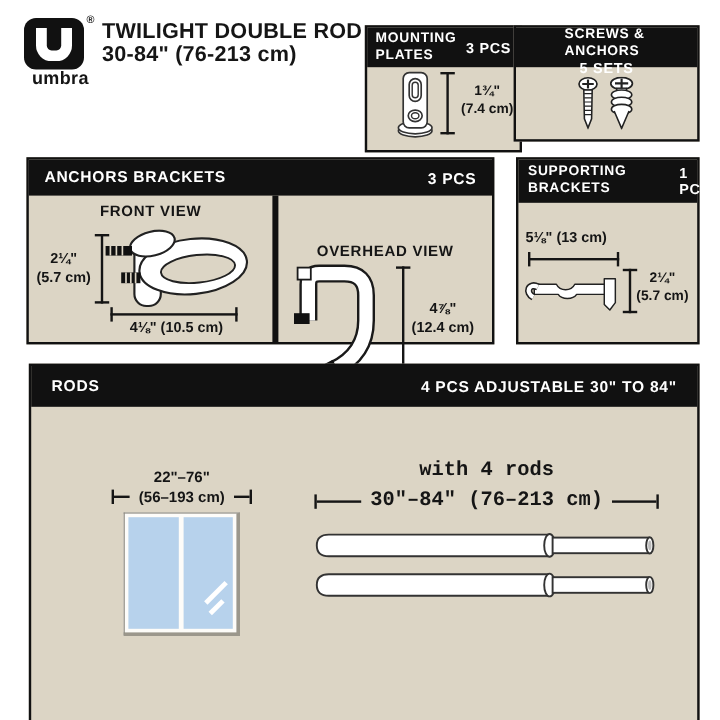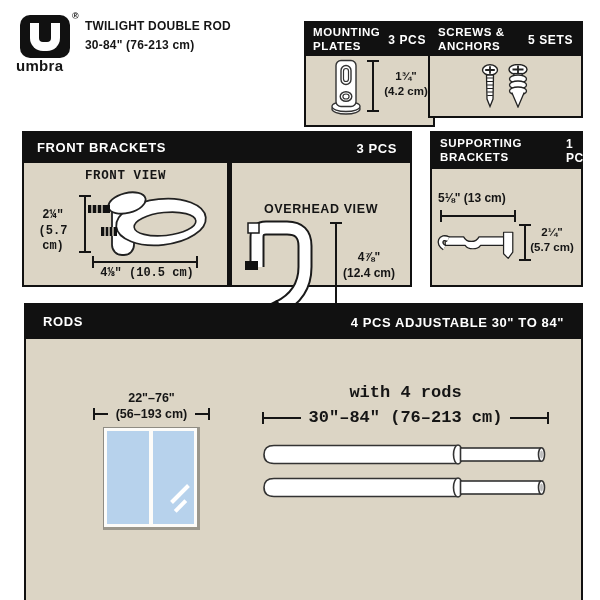--- a/index.html
+++ b/index.html
@@ -8,44 +8,44 @@
     position: relative; width: 600px; height: 600px; background: #fff;
     font-family: "Liberation Sans", "DejaVu Sans", sans-serif;
     font-weight: 700; color: #151515; overflow: hidden;
   }
   
   .logo-square { position:absolute; left:20px; top:15px; width:50px; height:43px;
     background:#111; border-radius:10px; }
   .logo-u { position:absolute; left:10px; top:8px; width:30px; height:28px;
     border:9px solid #fff; border-top:none; border-radius:0 0 13px 13px; }
   .reg-mark { position:absolute; left:72px; top:11px; font-size:9px; }
-  .logo-word { position:absolute; left:16px; top:57px; width:58px; text-align:left;
+  .logo-word { position:absolute; left:16px; top:57px; width:58px; text-align:right;
     font-size:15px; letter-spacing:.3px; }
-  .brand-title { position:absolute; left:85px; top:17px; font-size:12px;
+  .brand-title { position:absolute; left:85px; top:17px; font-size:18px;
     line-height:19px; letter-spacing:.2px; }
   
   .box { position:absolute; border:2px solid #111; background:#dcd5c5; }
   .box-header { background:#111; color:#fff; display:flex; align-items:center;
     justify-content:space-between; letter-spacing:.6px; }
   .box-header .bh-title { line-height:1.18; }
   .box-body { position:relative; }
   
   #mounting-box { left:270px; top:21px; width:131px; height:106px;margin-left:34px; }
   #mounting-box .box-header { height:33px; padding:0 7px; font-size:11.5px; }
   #mounting-box .bh-qty { font-size:12px; }
   #screws-box { left:428px; top:21px; width:155px; height:97px; }
-  #screws-box .box-header { height:33px; padding:0 8px; font-size:11.5px; }
+  #screws-box .box-header { height:33px; padding:0 8px; font-size:11.5px;flex-direction:column; }
   #screws-box .bh-qty { font-size:12px; }
   #screws-box .box-body { display:flex; justify-content:center; align-items:flex-start;
     gap:7px; padding-top:8px; height:60px; }
   
   #finial-box { left:22px; top:131px; width:390px; height:156px; }
   #finial-box .box-header { height:30px; padding:0 13px; font-size:13px; }
   #finial-box .box-body { display:flex; height:122px; }
-  .front-panel { width:208px; border-right:5px solid #111; position:relative;font-family:Liberation Mono, monospace; }
+  .front-panel { width:208px; border-right:5px solid #111; position:relative; }
   .overhead-panel { flex:1; position:relative;margin-top:33px; }
   .view-label { position:absolute; top:6px; left:0; right:0; text-align:center;
     font-size:12.5px; letter-spacing:.6px; }
   #supporting-box { left:430px; top:131px; width:153px; height:156px; }
   #supporting-box .box-header { height:36px; padding:0 8px; font-size:11.5px;gap:44px; }
   #supporting-box .bh-qty { font-size:12px; }
   
   #rods-box { left:24px; top:303px; width:559px; height:342px; }
   #rods-box .box-header { height:34px; padding:0 17px; font-size:13px; }
   #rods-box .box-body { height:235px; }
@@ -109,21 +109,21 @@
         <ellipse cx="18" cy="47.5" rx="14" ry="5" fill="#fff" stroke="#333" stroke-width="1.4"></ellipse>
         <rect x="8" y="1.5" width="20" height="46" rx="5" fill="#fff" stroke="#333" stroke-width="1.4"></rect>
         <rect x="13" y="6.5" width="10" height="19" rx="5" fill="#fff" stroke="#333" stroke-width="1.4"></rect>
         <rect x="15.5" y="9.5" width="5" height="13" rx="2.5" fill="#fff" stroke="#333" stroke-width="1.2"></rect>
         <ellipse cx="18" cy="37.5" rx="5.8" ry="4.8" fill="#fff" stroke="#333" stroke-width="1.4"></ellipse>
         <ellipse cx="18" cy="37.5" rx="3.1" ry="2.5" fill="#fff" stroke="#333" stroke-width="1.2"></ellipse>
       </svg>
       <div class="dimv" style="left:66px;top:4px;height:52px"></div>
       <div class="dim-label" style="left:74px;top:13px;width:52px;font-size:11.5px">
         <div>1¾"</div>
-        <div>(4.2 cm)</div>
+        <div>(7.4 cm)</div>
       </div>
     </div>
   </div>
 
   <div class="box" id="screws-box">
     <div class="box-header">
       <div class="bh-title" style="width:70px">SCREWS &amp; ANCHORS</div>
       <div class="bh-qty">5 SETS</div>
     </div>
     <div class="box-body">
@@ -140,21 +140,21 @@
         <ellipse cx="12" cy="15" rx="8.5" ry="4" fill="#fff" stroke="#222" stroke-width="1.3"></ellipse>
         <ellipse cx="12" cy="21" rx="8.5" ry="4" fill="#fff" stroke="#222" stroke-width="1.3"></ellipse>
         <ellipse cx="12" cy="27" rx="8.5" ry="4" fill="#fff" stroke="#222" stroke-width="1.3"></ellipse>
         <path d="M5.8,28.5 L12,43 L18.2,28.5" fill="#fff" stroke="#222" stroke-width="1.3"></path>
       </svg>
     </div>
   </div>
 
   <div class="box" id="finial-box">
     <div class="box-header">
-      <div class="bh-title">FRONT BRACKETS</div>
+      <div class="bh-title">ANCHORS BRACKETS</div>
       <div class="bh-qty">3 PCS</div>
     </div>
     <div class="box-body">
       <div class="front-panel">
         <div class="view-label">FRONT VIEW</div>
         <div class="dim-label" style="left:2px;top:45px;width:54px;font-size:12px">
           <div>2¼"</div>
           <div>(5.7 cm)</div>
         </div>
         <div class="dimv" style="left:60px;top:32px;height:58px"></div>

